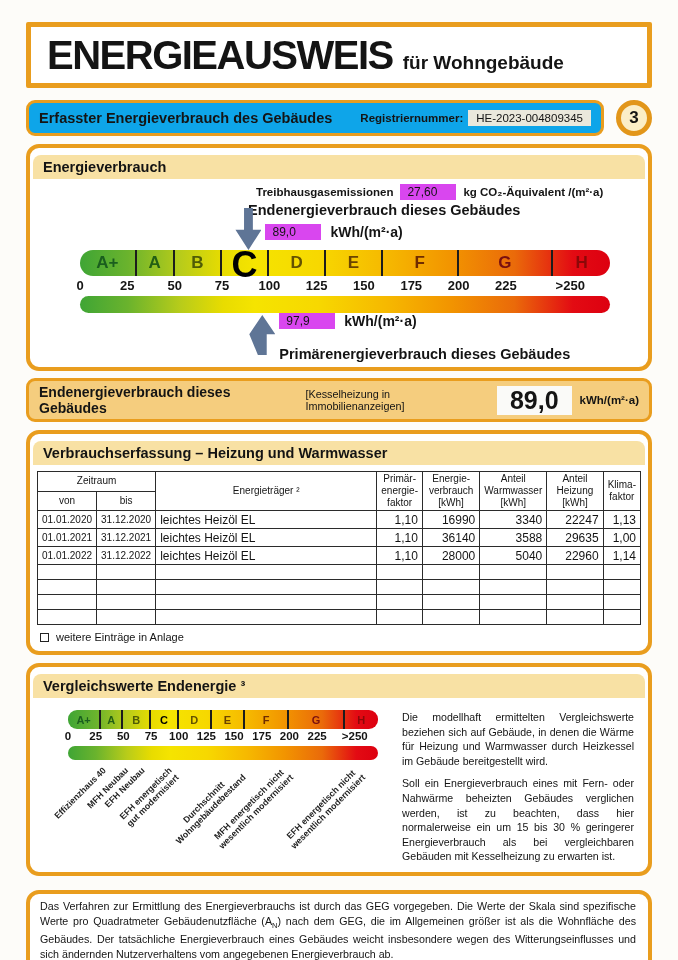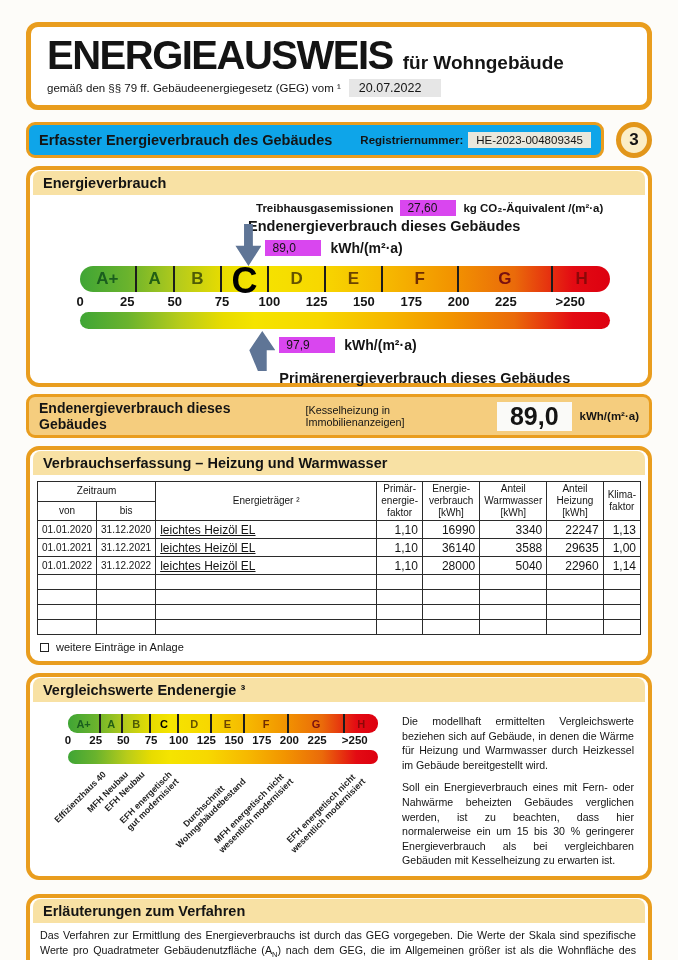--- a/index.html
+++ b/index.html
@@ -6,21 +6,21 @@
   html,body { margin:0; padding:0; }
   body {
     width:678px; height:960px; overflow:hidden;
     background:#fdfcf9; color:#141414;
     font-family:"Liberation Sans", sans-serif;
   }
   .page { padding:22px 26px 0 26px; }
 
   
   .hdr-box {
-    border:5px solid #e99d1e; border-radius:12px;
+    border:5px solid #e99d1e; border-radius:2px;
     padding:8px 8px 8px 16px; background:#fff;
   }
   .hdr-title-row { display:flex; align-items:baseline; }
   .hdr-title { font-size:40px; font-weight:800; letter-spacing:-1.5px; line-height:1; }
   .hdr-title-suffix { font-size:19px; font-weight:bold; margin-left:10px; }
   .hdr-sub-row { display:flex; align-items:center; margin-top:4px; font-size:11.5px; }
   .date-box { background:#e6e6e6; padding:2px 14px 2px 10px; margin-left:8px; font-size:12.5px; min-width:92px; }
 
   
   .banner-row { display:flex; align-items:center; gap:12px; margin-top:12px; }
@@ -34,21 +34,21 @@
   .page-circle {
     width:36px; height:36px; border-radius:50%; border:5px solid #e2961a;
     background:#fbeec7; display:flex; align-items:center; justify-content:center;
     font-weight:bold; font-size:17px; flex:0 0 auto;
   }
 
   
   .sec { border:4px solid #e99d1e; border-radius:13px; background:#fff; margin-top:8px; }
   .sec-head {
     background:#f8e1a4; font-weight:bold; font-size:14.5px;
-    margin:1px 3px 0 3px; padding:4px 10px; border-radius:8px 8px 0 0;
+    margin:7px 3px 0 3px; padding:4px 10px; border-radius:8px 8px 0 0;
   }
 
   
   .cons-body { padding:5px 14px 6px 14px; }
   .ghg-line { margin-left:212px; display:flex; align-items:center; gap:7px; font-size:11.5px; }
   .ghg-line .lbl { font-weight:bold; }
   .ghg-line .unit { font-weight:bold; }
   .value-box { background:#d946ef; padding:1px 7px; min-width:56px; font-size:12px; }
   .end-label { margin-left:204px; font-weight:bold; font-size:14.5px; margin-top:2px; }
 
@@ -58,21 +58,21 @@
   .arrow-down {
     position:absolute; width:26px; height:42px; top:-10px; background:#5f7596;
     clip-path:polygon(33% 0,67% 0,67% 52%,100% 52%,50% 100%,0 52%,33% 52%);
   }
   .arrow-up {
     position:absolute; width:26px; height:40px; top:2px; background:#5f7596;
     clip-path:polygon(50% 0,100% 48%,67% 48%,67% 100%,33% 100%,0 48%);
   }
   .marker-group { position:absolute; display:flex; align-items:center; gap:9px; }
   .marker-group .unit { font-weight:bold; font-size:14px; }
-  .primary-label { position:absolute; top:41px; font-weight:bold; font-size:14.5px; white-space:nowrap; }
+  .primary-label { position:absolute; top:33px; font-weight:bold; font-size:14.5px; white-space:nowrap; }
 
   .band { position:relative; display:flex; height:26px; border-radius:13px; }
   .band .seg { display:flex; align-items:center; justify-content:center; height:100%; }
   .band .letter { font-weight:bold; font-size:17px; }
   .band .letter.big { font-size:36px; font-weight:800; color:#000; line-height:0.8; position:relative; top:2px; }
   .band.small { height:19px; border-radius:9px; }
   .band.small .letter { font-size:11px; }
 
   .ticks { position:relative; height:18px; }
   .ticks .tick { position:absolute; top:2px; transform:translateX(-50%); font-weight:bold; font-size:13px; white-space:nowrap; }
@@ -91,21 +91,21 @@
   .mand-note { font-size:10.8px; }
   .mand-value { background:#fafaf8; font-size:25px; font-weight:bold; padding:0 13px; margin-left:auto; }
   .mand-unit { font-weight:bold; font-size:11.5px; }
 
   
   .usage-table { width:calc(100% - 14px); margin:6px 7px 2px 7px; border-collapse:collapse; }
   .usage-table th, .usage-table td { border:1px solid #2b2b2b; padding:1px 4px; }
   .usage-table th { font-weight:normal; font-size:10px; line-height:1.2; white-space:pre-line; text-align:center; vertical-align:middle; }
   .usage-table td { font-size:11.5px; height:18px; }
   .usage-table td.c-date { font-size:10px; text-align:center; }
-  .usage-table td.c-text { text-align:left; font-size:12px;text-decoration:underline; }
+  .usage-table td.c-text { text-align:left; font-size:12px; }
   .usage-table td.c-num { text-align:right; font-size:12px; }
   .usage-table tr.empty td { height:14px; }
   .chk-line { display:flex; align-items:center; gap:7px; font-size:11px; padding:4px 10px 8px 10px; }
   .chk-box { width:9px; height:9px; border:1.3px solid #222; display:inline-block; }
 
   
   .cmp-body { display:flex; padding:8px 12px 2px 10px; }
   .cmp-left { width:352px; flex:0 0 auto; }
   .cmp-scale-zone { position:relative; margin:4px 14px 0 28px; }
   .rot-labels { position:relative; height:108px; margin:2px 14px 0 28px; }
@@ -123,24 +123,20 @@
 </style>
 </head>
 <body>
 
 <div class="page">
 
   <div class="hdr-box">
     <div class="hdr-title-row">
       <span class="hdr-title">ENERGIEAUSWEIS</span>
       <span class="hdr-title-suffix">für Wohngebäude</span>
-    </div>
-    <div class="hdr-sub-row">
-      <span>gemäß den §§ 79 ff. Gebäudeenergiegesetz (GEG) vom ¹</span>
-      <span class="date-box">20.07.2022</span>
     </div>
   </div>
 
   <div class="banner-row">
     <div class="banner">
       <span class="banner-title">Erfasster Energieverbrauch des Gebäudes</span>
       <span class="reg-label">Registriernummer:</span>
       <span class="reg-box">HE-2023-004809345</span>
     </div>
     <div class="page-circle">3</div>
@@ -204,21 +200,21 @@
               <span class="tick" style="left: 53.5714%;">150</span>
               <span class="tick" style="left: 62.5%;">175</span>
               <span class="tick" style="left: 71.4286%;">200</span>
               <span class="tick" style="left: 80.3571%;">225</span>
               <span class="tick" style="left: 92.5%;">&gt;250</span>
             </div>
             <div class="gradbar " style="background: linear-gradient(90deg, rgb(63, 165, 53) 0%, rgb(106, 179, 45) 9%, rgb(184, 204, 26) 19%, rgb(232, 220, 0) 27%, rgb(245, 228, 0) 33%, rgb(247, 216, 0) 45%, rgb(246, 184, 0) 58%, rgb(242, 148, 0) 70%, rgb(234, 106, 10) 82%, rgb(227, 11, 19) 93%, rgb(221, 0, 16) 100%);"></div>
           </div>
         <div class="marker-bottom">
           <div class="arrow-up" style="left: calc(34.9643% - 16px);"></div>
-          <div class="marker-group" style="top: 8px; left: calc(34.9643% + 14px);">
+          <div class="marker-group" style="top: 0; left: calc(34.9643% + 14px);">
             <span class="value-box">97,9</span>
             <span class="unit">kWh/(m²·a)</span>
           </div>
           <div class="primary-label" style="left: calc(34.9643% + 14px);">Primärenergieverbrauch dieses Gebäudes</div>
         </div>
       </div>
     </div>
   </div>
 
   <div class="mand">
@@ -422,17 +418,16 @@
           </div>
       </div>
       <div class="cmp-right">
         <p>Die modellhaft ermittelten Vergleichswerte beziehen sich auf Gebäude, in denen die Wärme für Heizung und Warmwasser durch Heizkessel im Gebäude bereitgestellt wird.</p>
         <p style="margin-top:8px;">Soll ein Energieverbrauch eines mit Fern- oder Nahwärme beheizten Gebäudes verglichen werden, ist zu beachten, dass hier normalerweise ein um 15 bis 30 % geringerer Energieverbrauch als bei vergleichbaren Gebäuden mit Kesselheizung zu erwarten ist.</p>
       </div>
     </div>
   </div>
 
   <div class="sec" style="margin-top:14px;">
-    <div class="sec-head">Erläuterungen zum Verfahren</div>
     <p class="expl-text"><span>Das Verfahren zur Ermittlung des Energieverbrauchs ist durch das GEG vorgegeben. Die Werte der Skala sind spezifische Werte pro Quadratmeter Gebäudenutzfläche (A</span><sub class="an">N</sub><span>) nach dem GEG, die im Allgemeinen größer ist als die Wohnfläche des Gebäudes. Der tatsächliche Energieverbrauch eines Gebäudes weicht insbesondere wegen des Witterungseinflusses und sich ändernden Nutzerverhaltens vom angegebenen Energieverbrauch ab.</span></p>
   </div>
 
 </div>
 
 </body></html>

